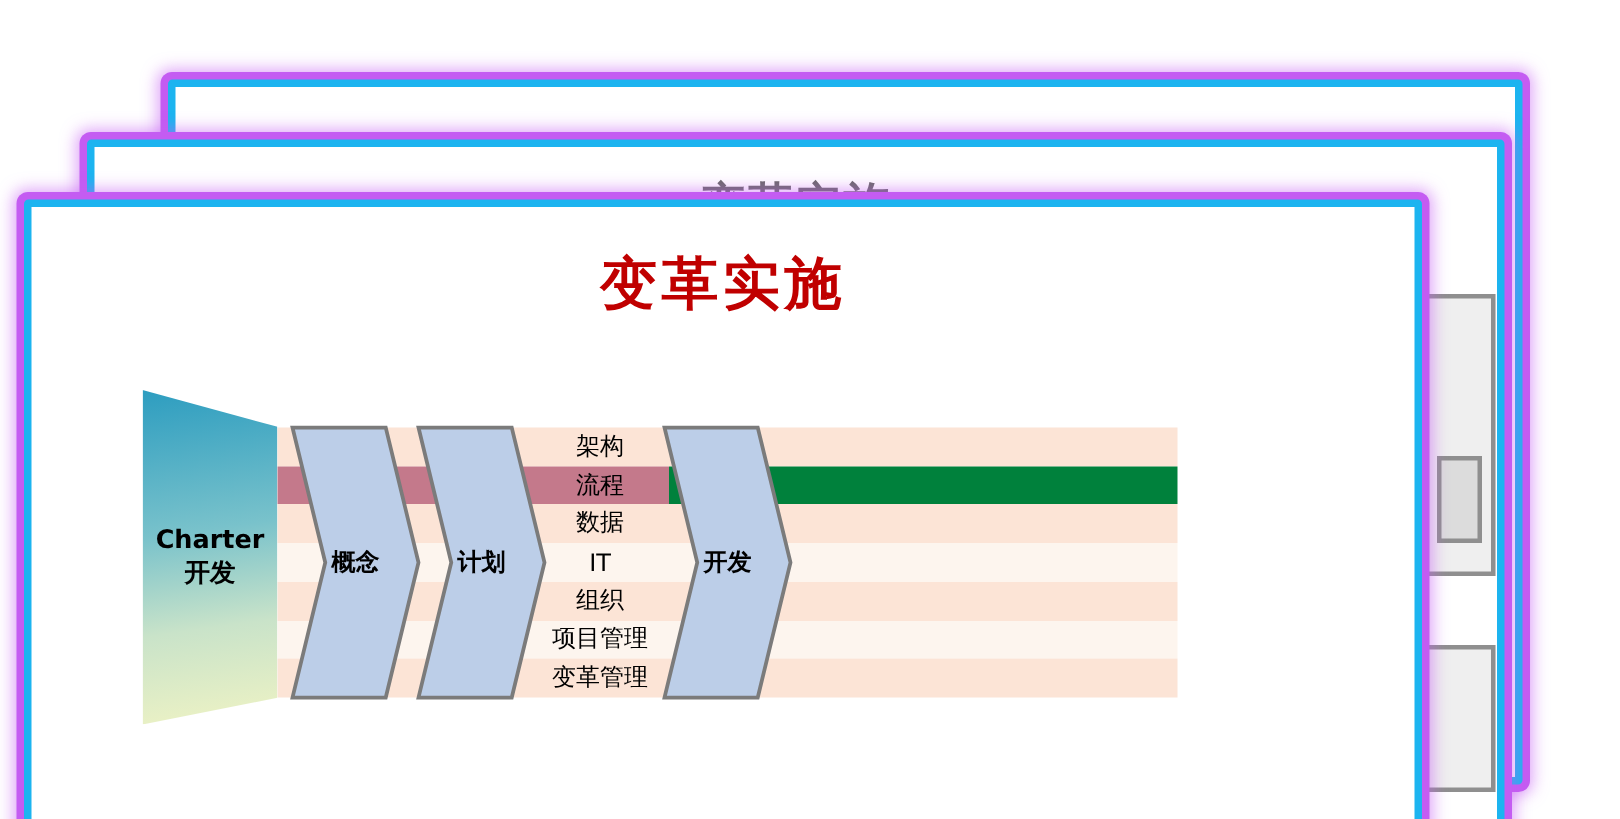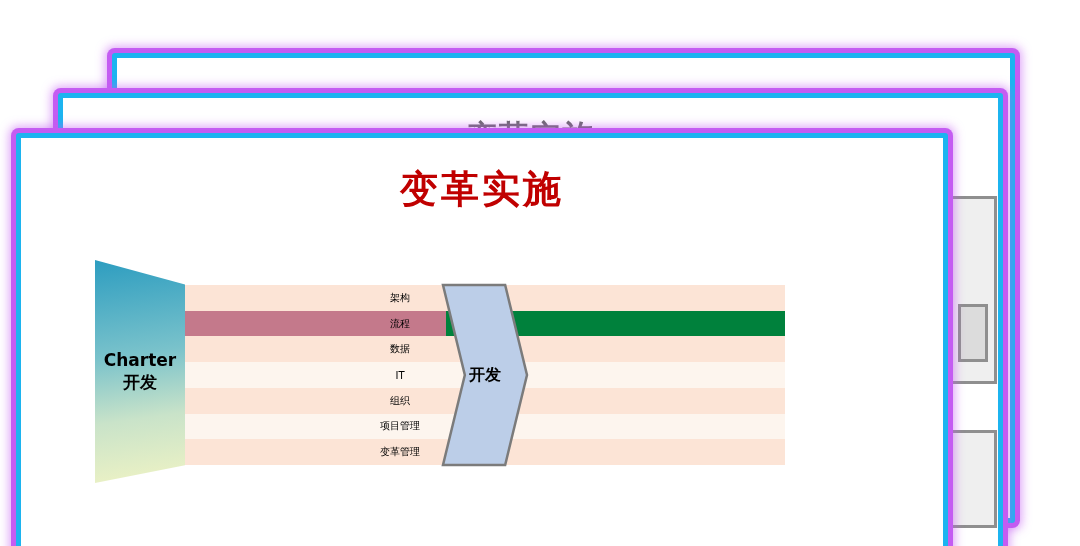--- a/index.html
+++ b/index.html
@@ -61,21 +61,21 @@
     display:flex;flex-direction:column;
   }
   .ws-row{flex:1;position:relative;}
   .ws-row.cream{background:#FCE4D6;}
   .ws-row.blank{background:#FDF5EE;}
   .ws-row.highlight{
     background:linear-gradient(90deg,#C4798B 0%,#C4798B 43.5%,#00813C 43.5%,#00813C 100%);
   }
   .ws-label{
     position:absolute;left:150px;width:130px;top:50%;transform:translateY(-50%);
-    text-align:center;font-size:10px;color:#000;white-space:nowrap;
+    text-align:center;font-size:16px;color:#000;white-space:nowrap;
   }
 
   
   .chevron{position:absolute;top:147px;height:180px;}
   .chevron svg{position:absolute;left:0;top:0;width:100%;height:100%;overflow:visible;display:block;}
   .chevron polygon{
     fill:#BCCEE8;stroke:#7B7B7B;stroke-width:2.5;vector-effect:non-scaling-stroke;
     stroke-linejoin:miter;
   }
   .chevron-label{
@@ -130,21 +130,33 @@
         <div class="ws-row cream">
           <span class="ws-label">变革管理</span>
         </div>
       </div>
 
       <div class="funnel funnel-left">
         <span>Charter</span>
         <span>开发</span>
       </div>
 
+      <div class="chevron chev-0">
+        <svg viewBox="0 0 100 100" preserveAspectRatio="none">
+          <polygon points="0,0 74,0 100,50 74,100 0,100 26,50"></polygon>
+        </svg>
+        <div class="chevron-label">概念</div>
+      </div>
 
+      <div class="chevron chev-1">
+        <svg viewBox="0 0 100 100" preserveAspectRatio="none">
+          <polygon points="0,0 74,0 100,50 74,100 0,100 26,50"></polygon>
+        </svg>
+        <div class="chevron-label">计划</div>
+      </div>
 
       <div class="chevron chev-2">
         <svg viewBox="0 0 100 100" preserveAspectRatio="none">
           <polygon points="0,0 74,0 100,50 74,100 0,100 26,50"></polygon>
         </svg>
         <div class="chevron-label">开发</div>
       </div>
 
 
 

